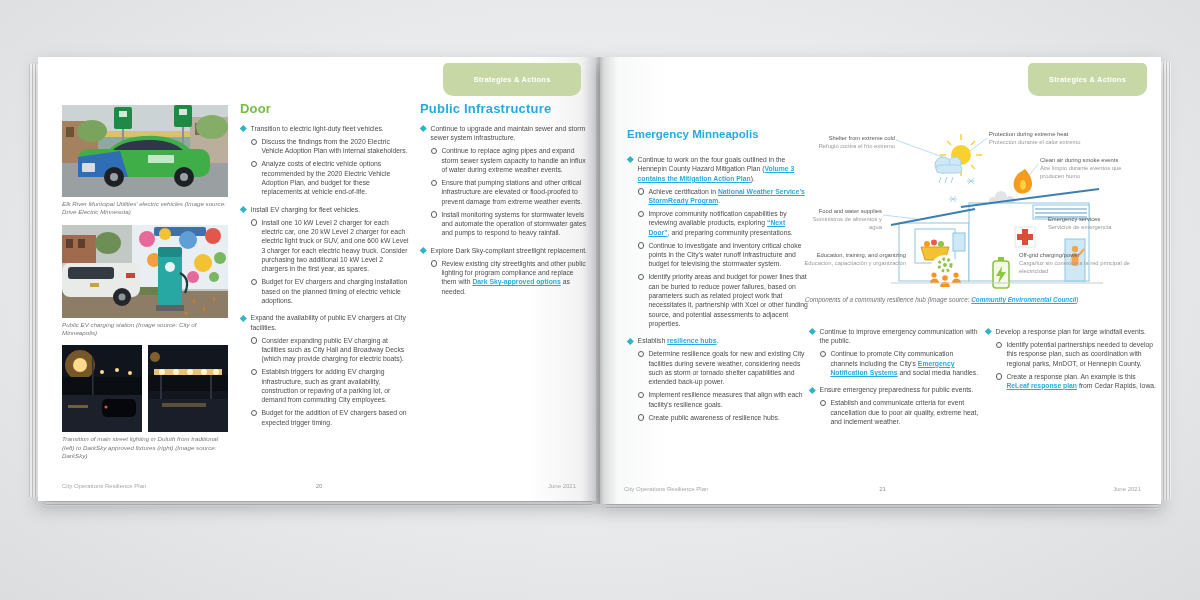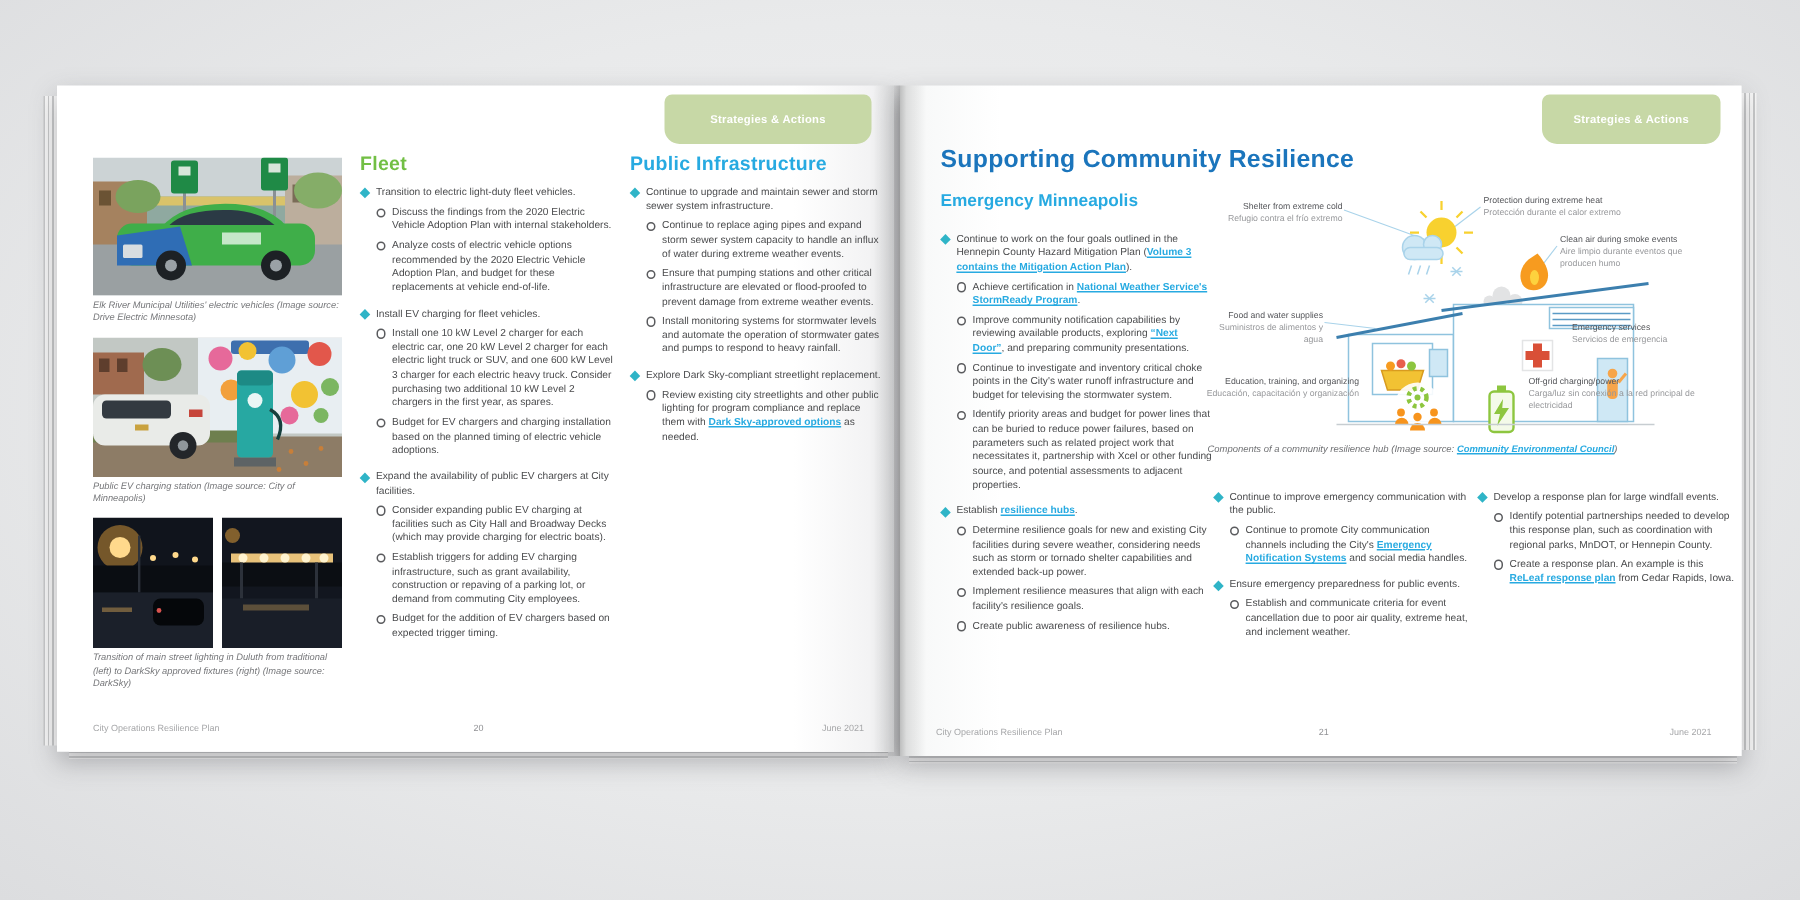--- a/index.html
+++ b/index.html
@@ -166,21 +166,21 @@
             <rect x="148" y="30" width="2" height="24" fill="#2c313a"></rect>
           <rect x="86" y="54" width="80" height="33" fill="#191e28"></rect>
           <rect x="100" y="58" width="44" height="4" fill="#b08c4f" opacity="0.45"></rect>
           <circle cx="93" cy="12" r="5" fill="#f2a93b" opacity="0.5"></circle>
         </svg>
         <figcaption class="cap">Transition of main street lighting in Duluth from traditional (left) to DarkSky approved fixtures (right) (Image source: DarkSky)</figcaption>
       </figure>
     </div>
 
     <div class="col c-fleet">
-      <h3 class="h-green">Fleet</h3>
+      <h3 class="h-green">Door</h3>
       <div class="bullets">
           <div class="bullet diamond">
             <span class="marker"></span>
             <span class="btxt">Transition to electric light-duty fleet vehicles.</span>
           </div>
           <div class="bullet circle">
             <span class="marker"></span>
             <span class="btxt">Discuss the findings from the 2020 Electric Vehicle Adoption Plan with internal stakeholders.</span>
           </div>
           <div class="bullet circle">
@@ -250,21 +250,20 @@
 
     <div class="pfoot">
       <span class="ft">City Operations Resilience Plan</span>
       <span class="fn">20</span>
       <span class="fd">June 2021</span>
     </div>
   </div>
 
   <div class="page right">
     <div class="badge b-right">Strategies &amp; Actions</div>
-    <div class="h1">Supporting Community Resilience</div>
     <div class="h2">Emergency Minneapolis</div>
 
     <div class="col r-col1">
         <div class="bullet diamond">
           <span class="marker"></span>
           <span class="btxt">Continue to work on the four goals outlined in the Hennepin County Hazard Mitigation Plan (<a class="lnk">Volume 3 contains the Mitigation Action Plan</a>).</span>
         </div>
         <div class="bullet circle">
           <span class="marker"></span>
           <span class="btxt">Achieve certification in <a class="lnk">National Weather Service's StormReady Program</a>.</span>

